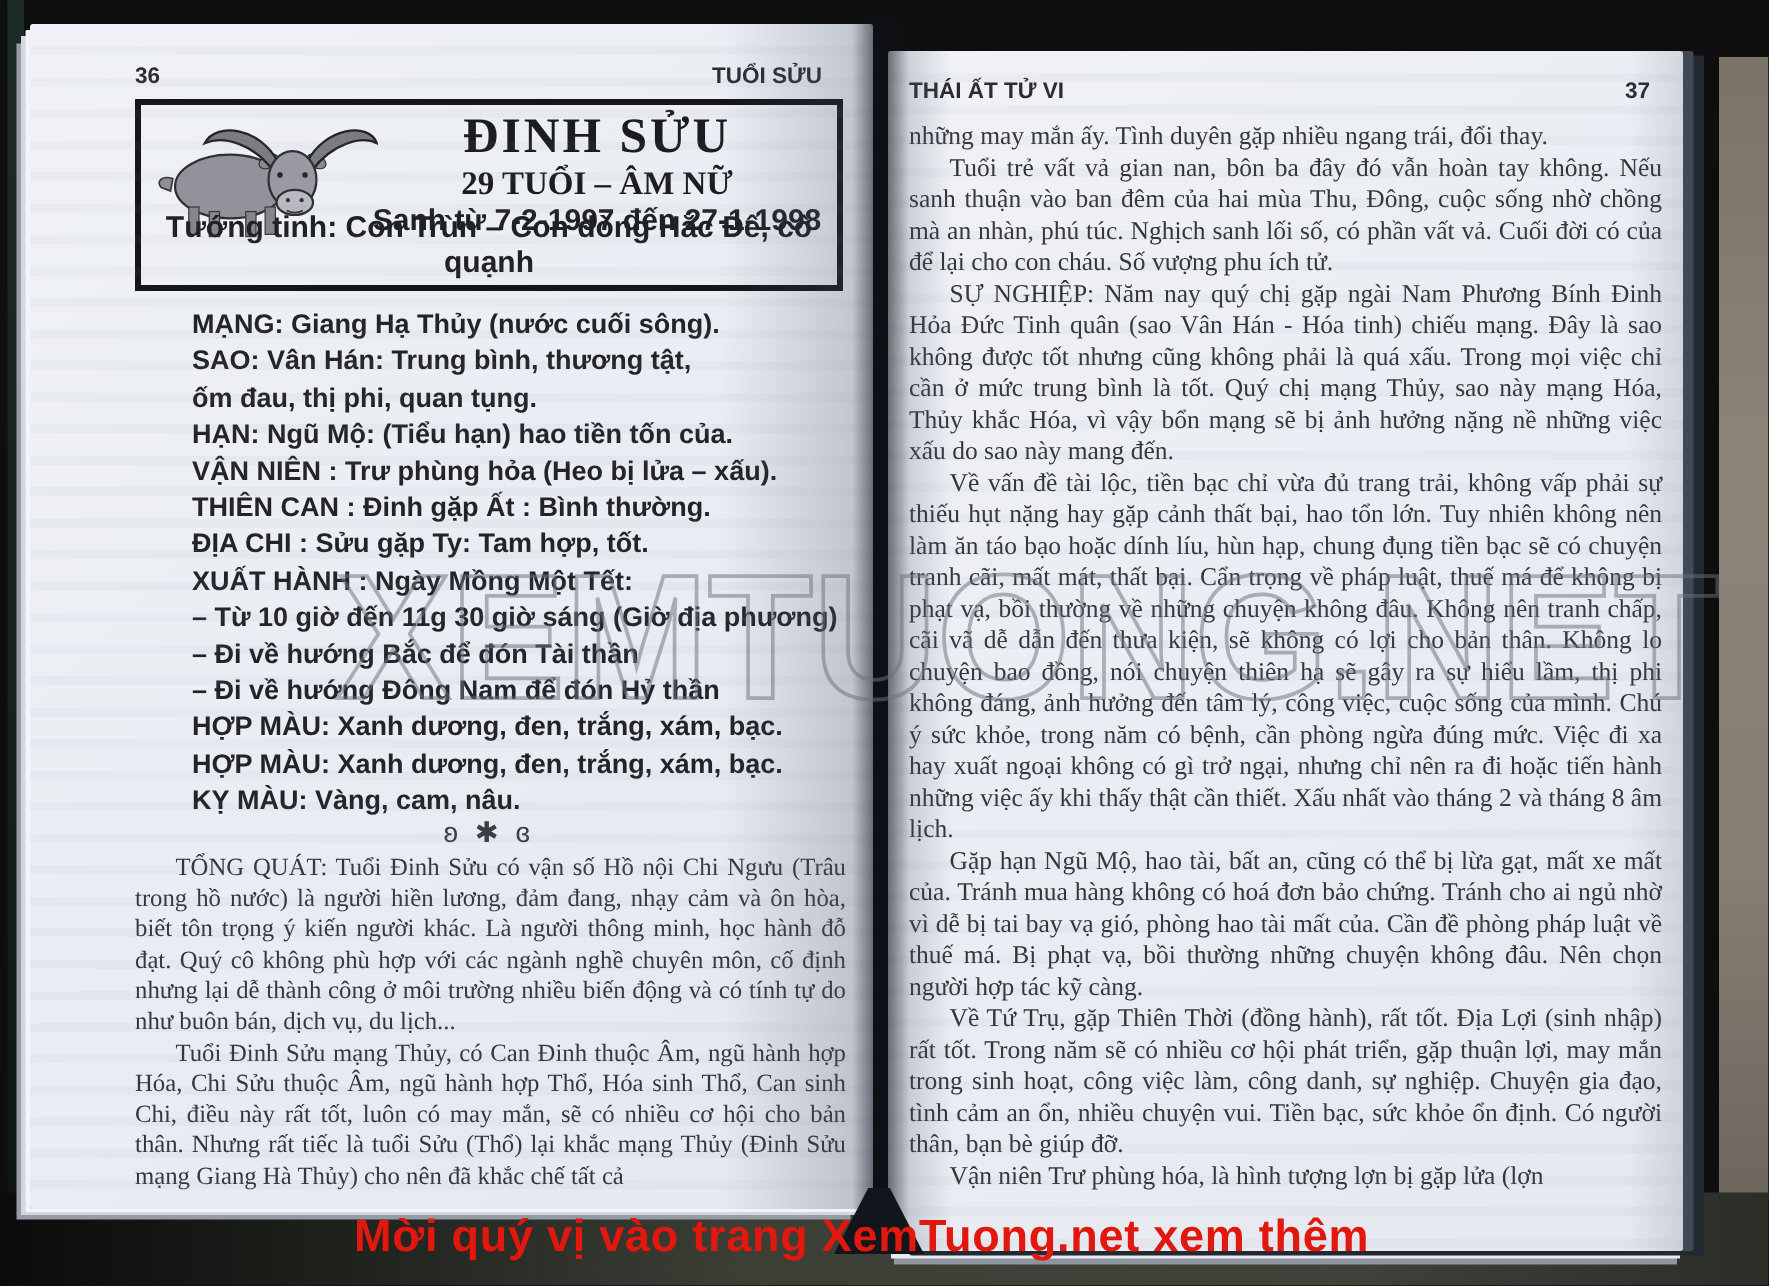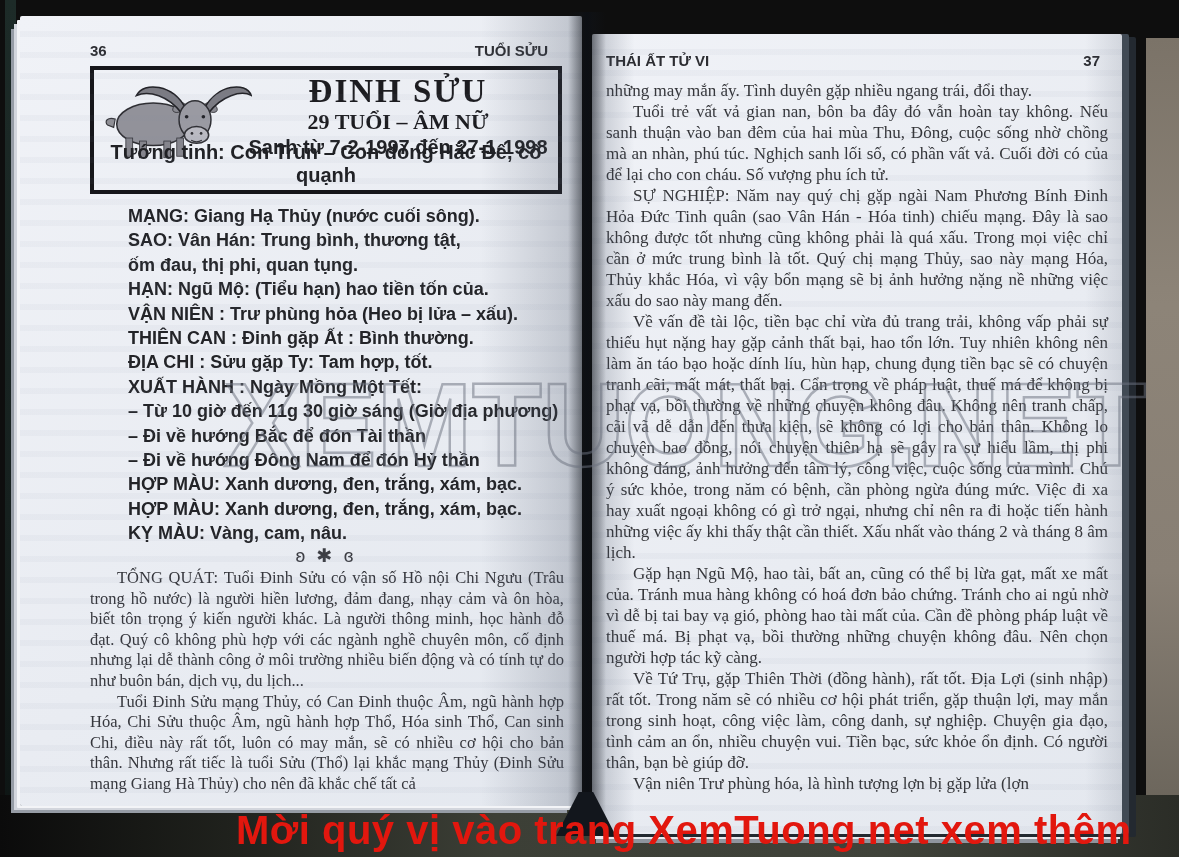--- a/index.html
+++ b/index.html
@@ -60,21 +60,21 @@
     text-align:justify; color:#333438; }
   .rp-body p { text-indent:27px; margin:0; }
   .rp-body p:first-child { text-indent:0; }
 
   
   .watermark { position:absolute; left:224px; top:366px; z-index:6; pointer-events:none;
     font-weight:bold; font-size:118px; line-height:1; letter-spacing:0;
     color:transparent; -webkit-text-stroke:2.5px rgba(108,113,126,0.52);
     transform:scaleX(0.97); transform-origin:left; white-space:nowrap; }
   .footer-banner { position:absolute; left:236px; top:808px; z-index:7; pointer-events:none;
-    font-weight:600; font-size:40px; letter-spacing:0.5px; color:#e2170e; white-space:nowrap; }
+    font-weight:600; font-size:30px; letter-spacing:0.5px; color:#e2170e; white-space:nowrap; }
 </style>
 </head>
 <body>
 
 <div class="cover-edge-left"></div>
 <div class="tan-right"></div>
 <div class="olive-bottom"></div>
 
 <div class="page page-left">
   <div class="lp-header">

